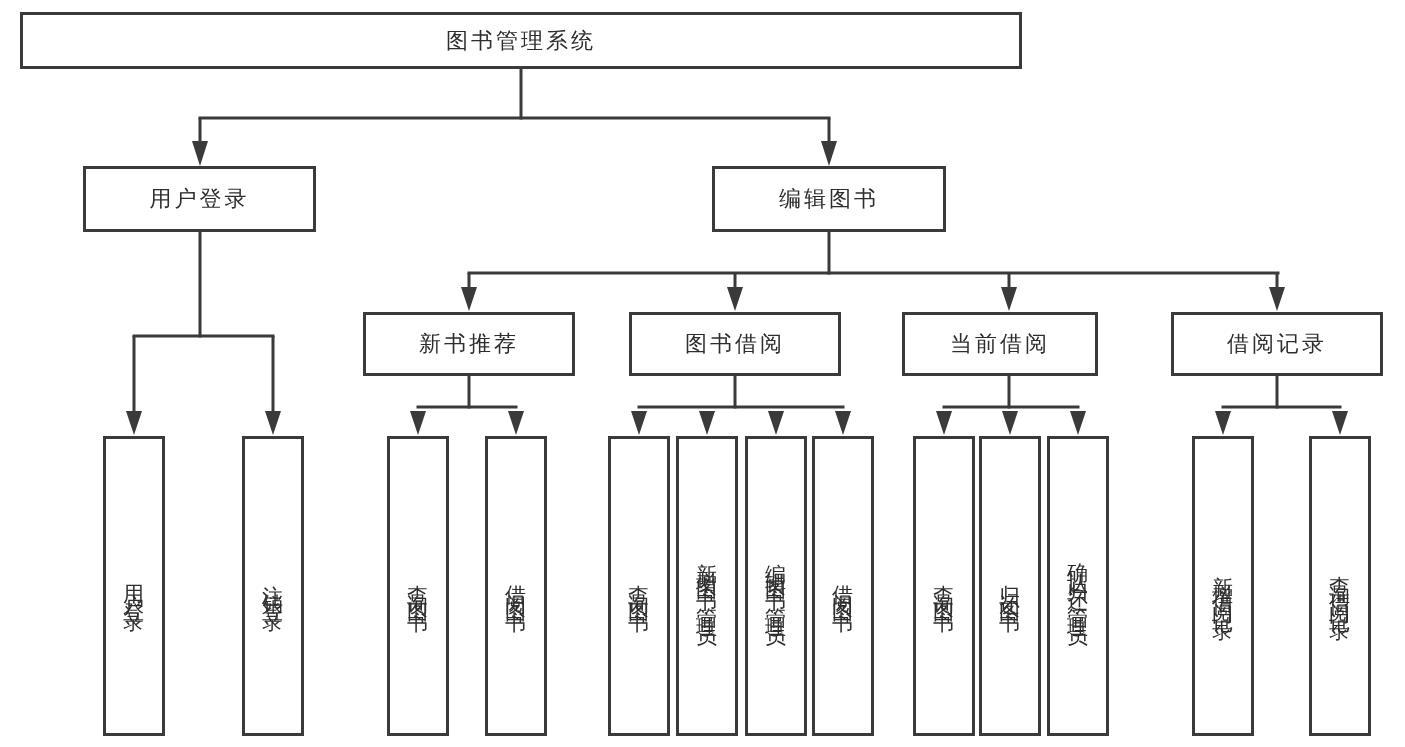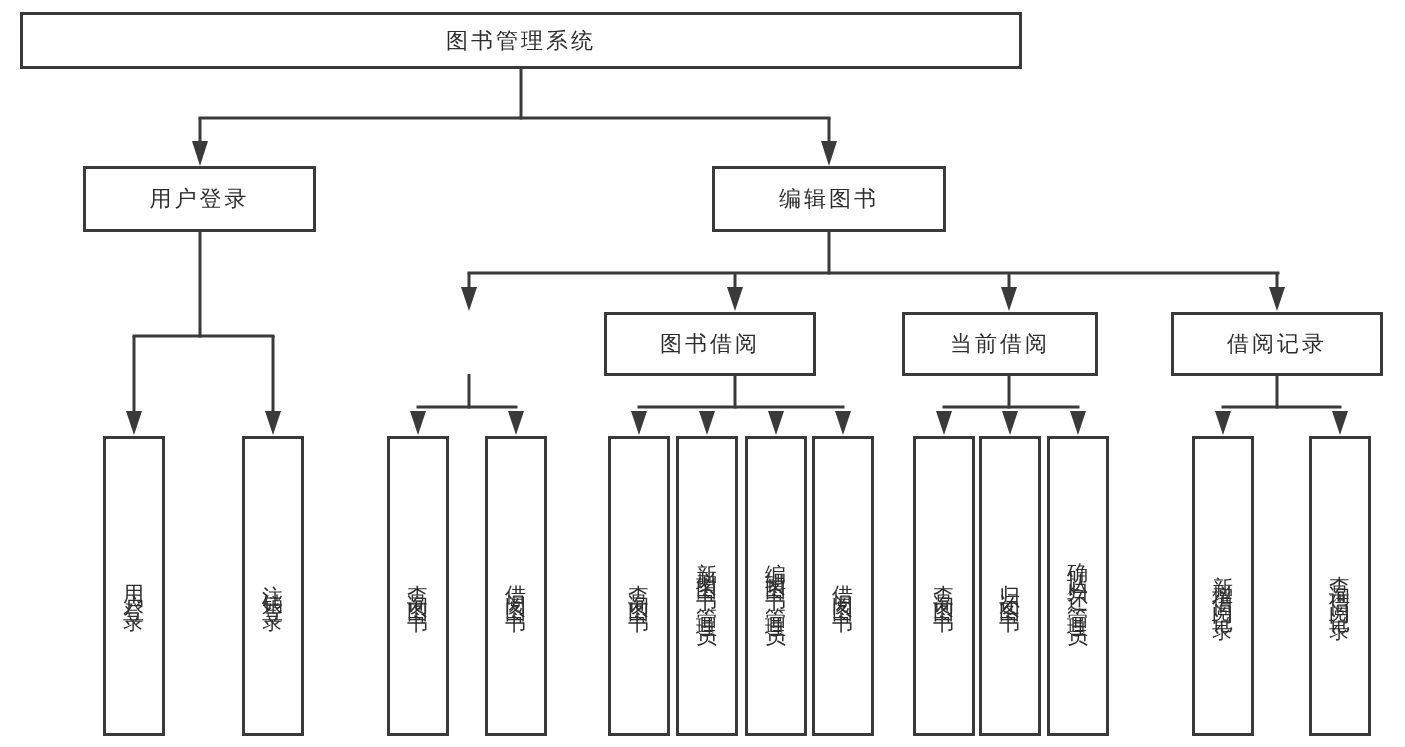--- a/index.html
+++ b/index.html
@@ -118,21 +118,24 @@
     <span>图书管理系统</span>
   </div>
 
   <div class="hbox" style="left:83px;top:166px;width:233px;height:66px;">
     <span>用户登录</span>
   </div>
   <div class="hbox" style="left:712px;top:166px;width:234px;height:66px;">
     <span>编辑图书</span>
   </div>
 
-  <div class="hbox" style="left:604px;top:312px;width:212px;height:64px;">
+  <div class="hbox" style="left:363px;top:312px;width:212px;height:64px;">
+    <span>新书推荐</span>
+  </div>
+  <div class="hbox" style="left:629px;top:312px;width:212px;height:64px;">
     <span>图书借阅</span>
   </div>
   <div class="hbox" style="left:902px;top:312px;width:196px;height:64px;">
     <span>当前借阅</span>
   </div>
   <div class="hbox" style="left:1171px;top:312px;width:212px;height:64px;">
     <span>借阅记录</span>
   </div>
 
   <div class="vbox" style="left:103px;">

